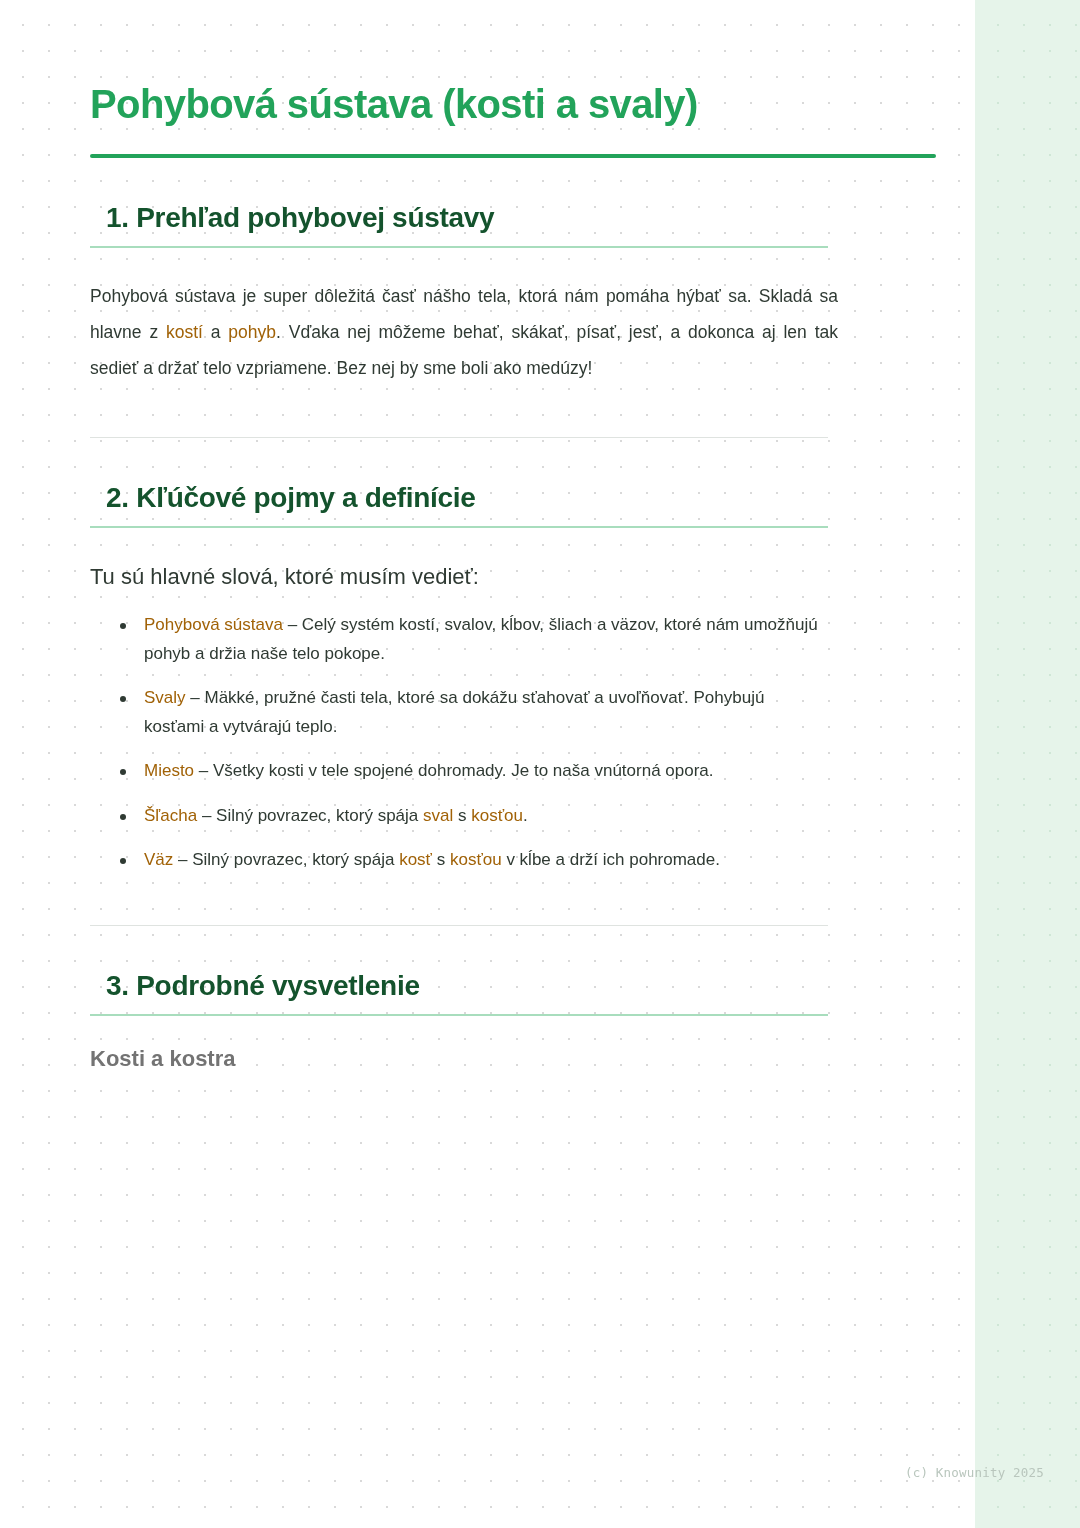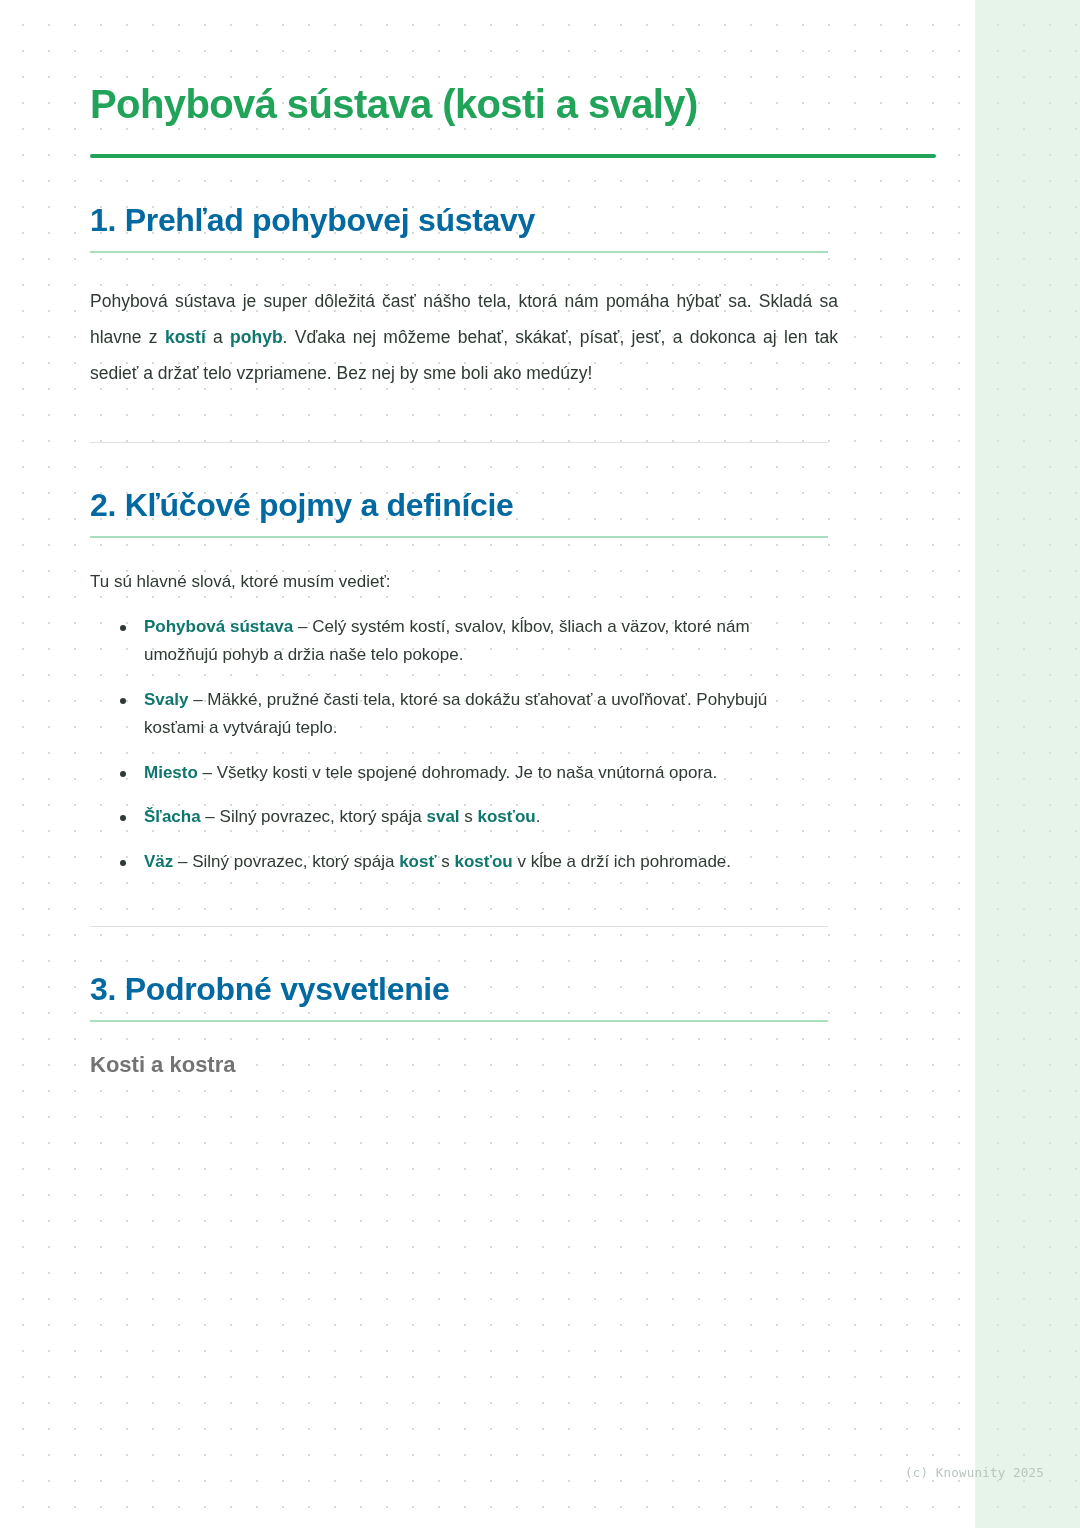--- a/index.html
+++ b/index.html
@@ -57,44 +57,44 @@
 
   .title-rule {
     height: 4px;
     background: #22a35a;
     width: 846px;
     margin: 0 0 44px 0;
     border-radius: 2px;
   }
 
   h2.section-title {
-    font-size: 32px;
+    font-size: 28px;
     font-weight: 700;
-    color: #0369a1;
-    margin: 0 0 12px 0;
+    color: #14532d;
+    margin: 0 0 12px 16px;
     letter-spacing: -0.3px;
   }
 
   .section-rule {
     height: 2px;
     background: #a8ddbd;
     width: 738px;
     margin: 0 0 30px 0;
   }
 
   p.body-text {
     font-size: 17.5px;
     line-height: 2.08;
     color: #2f3a33;
     margin: 0;
     text-align: justify;
   }
 
   p.body-lead {
-    font-size: 17px;
+    font-size: 22px;
     line-height: 1.7;
     color: #2f3a33;
     margin: 0 0 16px 0;
   }
 
   .divider {
     height: 1px;
     background: #dfe3e0;
     width: 738px;
     margin: 50px 0 44px 0;
@@ -116,21 +116,21 @@
   ul.term-list li::before {
     content: "";
     position: absolute;
     left: 16px;
     top: 12px;
     width: 6px;
     height: 6px;
     border-radius: 50%;
     background: #2f3a33;
   }
-  b, strong { font-weight: 700; color: #0f766e; }
+  b, strong { font-weight: 400; color: #a16207; }
 
   h3.sub-title {
     font-size: 22px;
     font-weight: 700;
     color: #737373;
     margin: 0 0 5px 0;
   }
 
   .footer-note {
     position: absolute;

